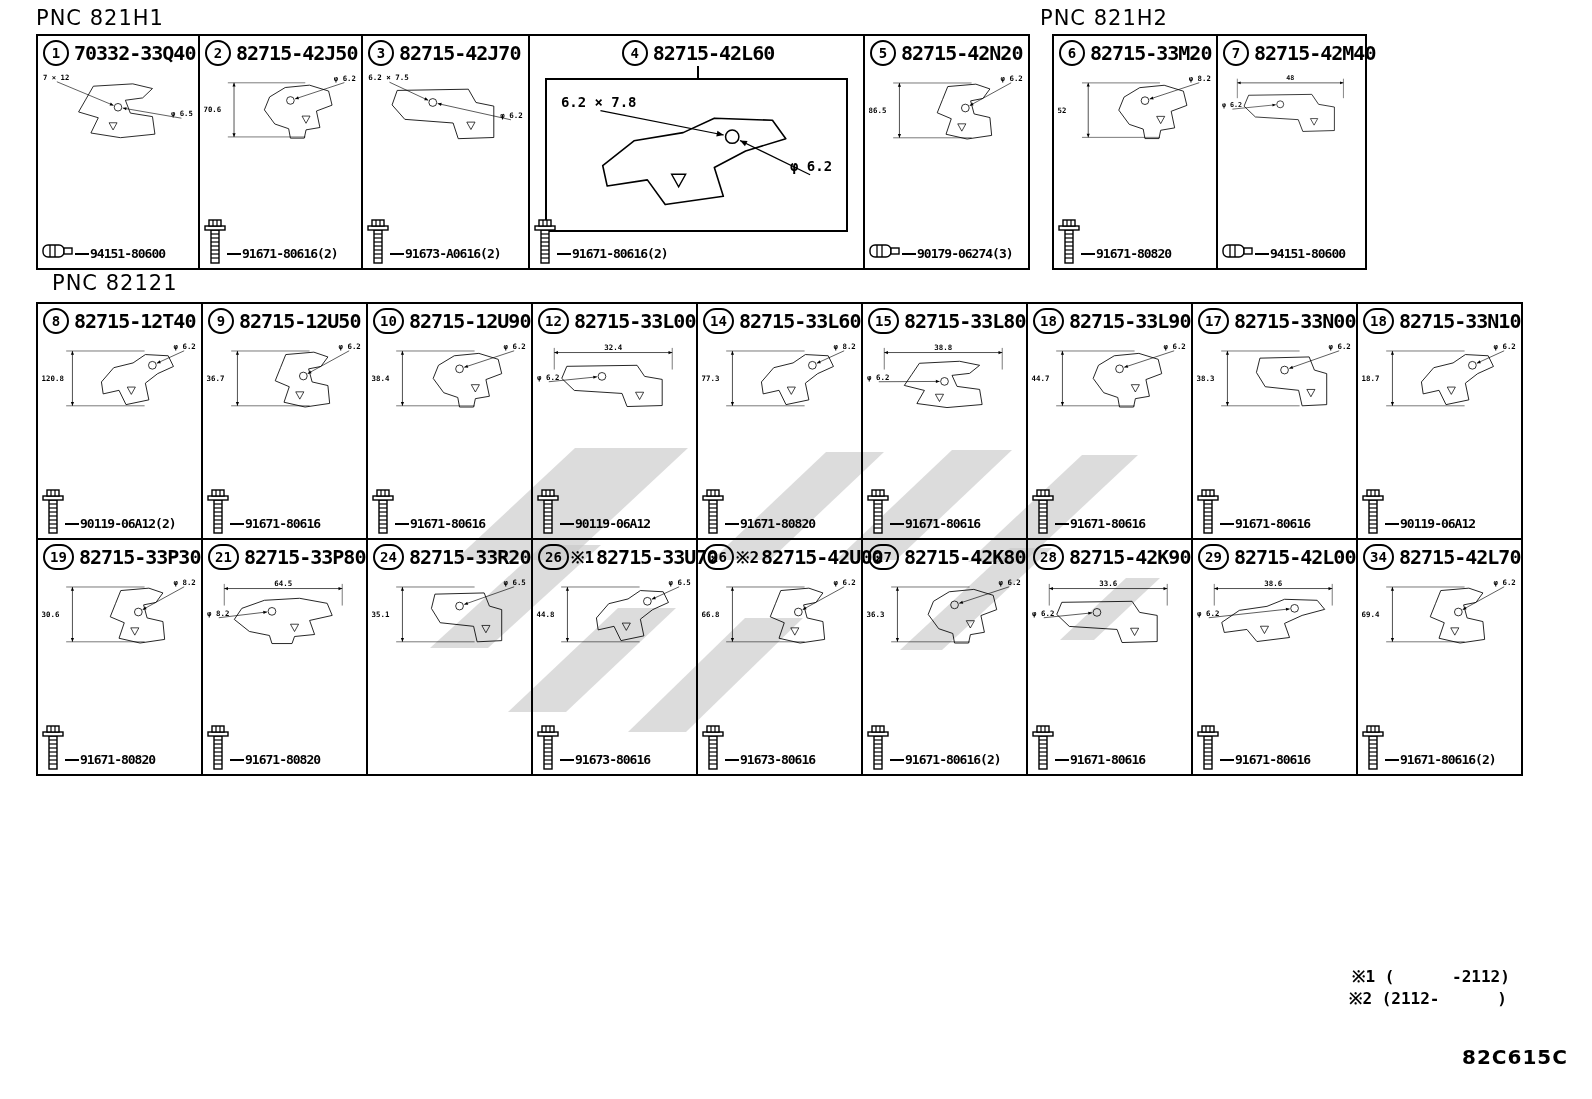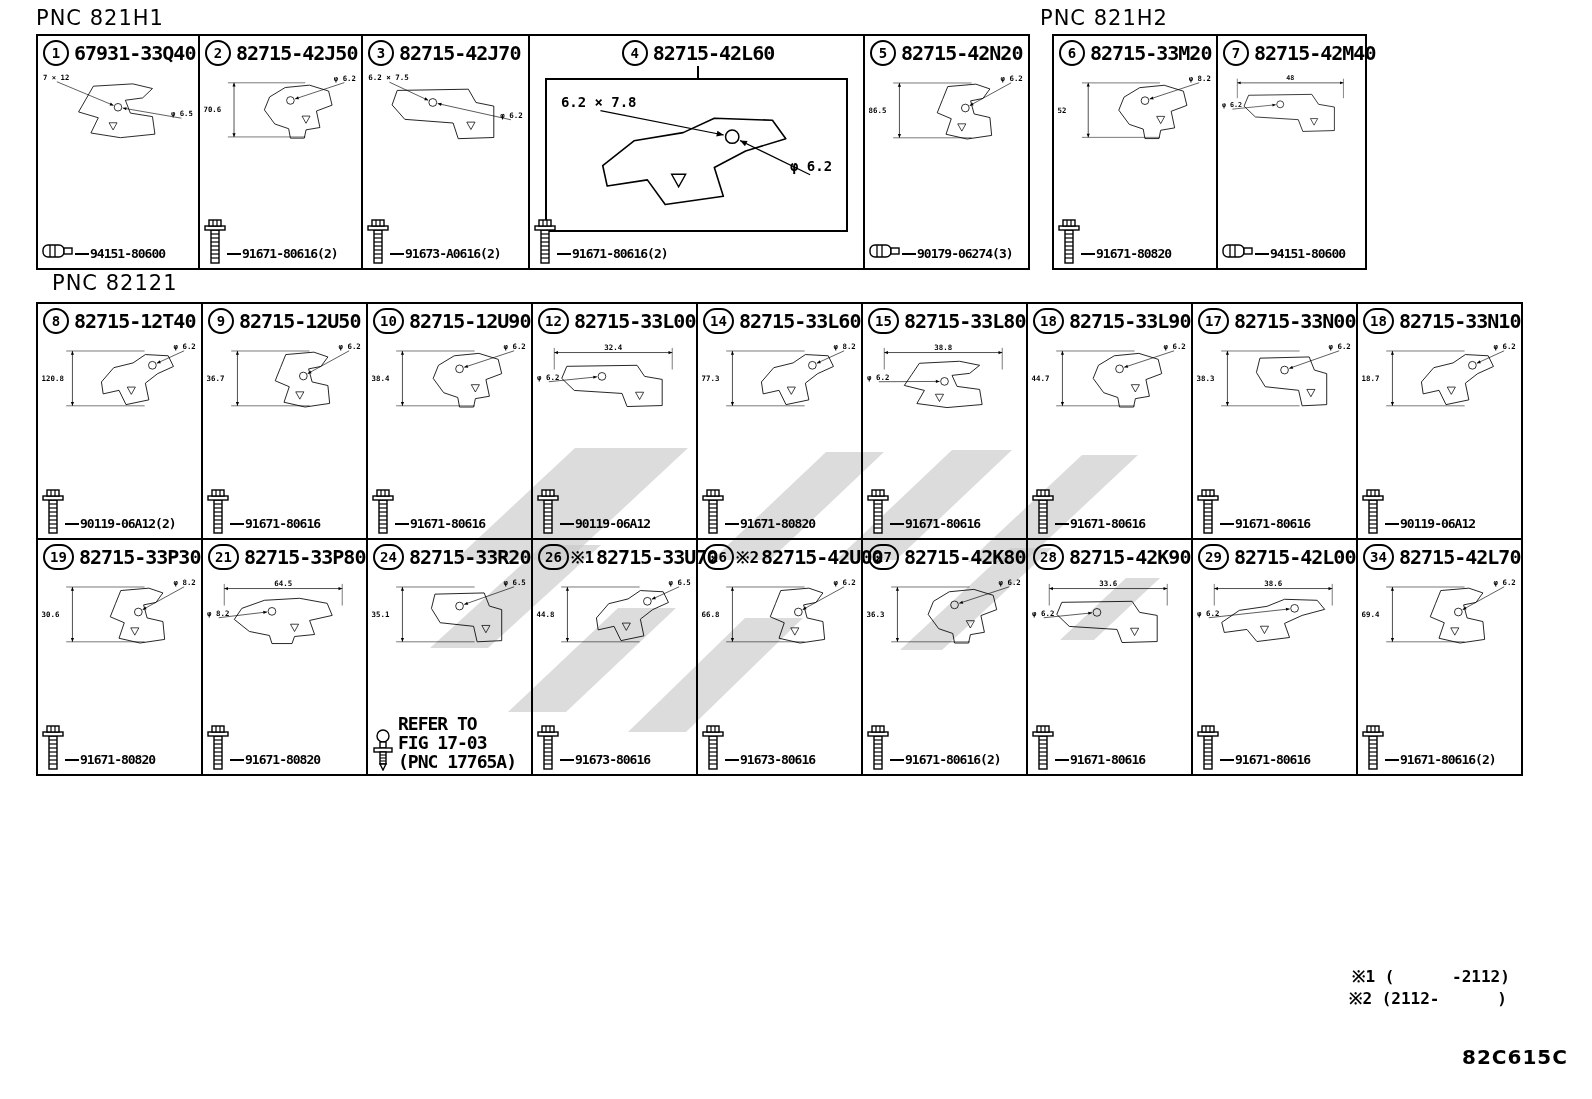--- a/index.html
+++ b/index.html
@@ -53,21 +53,21 @@
   </svg>
 
   <div class="pnc-label" style="left:36px;top:6px">PNC 821H1</div>
   <div class="pnc-label" style="left:1040px;top:6px">PNC 821H2</div>
   <div class="pnc-label" style="left:52px;top:271px">PNC 82121</div>
 
   <div class="grid" style="left:36px;top:34px;height:234px;grid-template-columns:162px 163px 167px 335px 165px;" id="gridA">
       <div class="cell">
         <div class="head">
           <span class="circ">1</span>
-          <span class="pn">67931-33Q40</span>
+          <span class="pn">70332-33Q40</span>
         </div>
         <svg class="sketch" viewBox="0 0 300 150">
           <path d="M 102.6 35.0 L 178.4 30.5 L 216.3 39.5 L 197.4 57.5 L 164.2 62.0 L 173.7 86.7 L 216.3 93.5 L 221.0 127.2 L 154.7 134.0 L 97.9 125.0 L 112.1 95.7 L 74.2 84.5 L 88.4 59.8 Z" fill="none" stroke="#000" stroke-width="1.6" stroke-linejoin="round"></path>
           <circle cx="150" cy="75.49640000000001" r="7.300000000000001" fill="none" stroke="#000" stroke-width="1.5"></circle>
           <polygon points="132.86300000000003,105.33879999999999 148.193,105.33879999999999 140.52800000000002,119.1358" fill="none" stroke="#000" stroke-width="1.4"></polygon>
           <text x="6" y="22.44" text-anchor="start" font-size="14">7 × 12</text>
           <line x1="32.400000000000006" y1="26.44" x2="141.41684677933537" y2="71.91596974783835" stroke="#000" stroke-width="1.2"></line>
           <polygon points="141.41684677933537,71.91596974783835 133.80143137061094,71.98978134965148 136.11138637200554,66.45226314277107" fill="#000"></polygon>
           <text x="294" y="92.52" text-anchor="end" font-size="14">φ 6.5</text>
           <line x1="272" y1="96.52" x2="159.1649159276327" y2="77.07574038111623" stroke="#000" stroke-width="1.2"></line>
@@ -727,37 +727,20 @@
           <text x="294" y="23.9" text-anchor="end" font-size="14">φ 6.5</text>
           <line x1="272" y1="27.9" x2="177.71429892505304" y2="61.16055825142692" stroke="#000" stroke-width="1.2"></line>
           <polygon points="177.71429892505304,61.16055825142692 183.31758572394034,56.00273147560212 185.31361265850364,61.66098884660407" fill="#000"></polygon>
           <line x1="61.2" y1="28.279999999999998" x2="61.2" y2="131.7064" stroke="#000" stroke-width="1.3"></line>
           <polygon points="61.2,28.279999999999998 64.2,35.28 58.2,35.28" fill="#000"></polygon>
           <polygon points="61.2,131.7064 58.2,124.7064 64.2,124.7064" fill="#000"></polygon>
           <line x1="49.36" y1="28.279999999999998" x2="197.36" y2="28.279999999999998" stroke="#000" stroke-width="1"></line>
           <line x1="49.36" y1="131.7064" x2="197.36" y2="131.7064" stroke="#000" stroke-width="1"></line>
           <text x="3" y="84.9932" text-anchor="start" font-size="14">35.1</text>
         </svg>
-        <div class="foot">
-          <svg class="fi" width="22" height="42" viewBox="0 0 22 42">
-            <circle cx="11" cy="7" r="6" stroke="#000" stroke-width="1.4" fill="#fff"></circle>
-            <rect x="8" y="13" width="6" height="6" stroke="#000" stroke-width="1.4" fill="#fff"></rect>
-            <rect x="2" y="19" width="18" height="4" stroke="#000" stroke-width="1.4" fill="#fff"></rect>
-            <rect x="8" y="23" width="6" height="12" stroke="#000" stroke-width="1.4" fill="#fff"></rect>
-            <line x1="8" y1="26" x2="14" y2="26" stroke="#000" stroke-width="1.1"></line>
-            <line x1="8" y1="29" x2="14" y2="29" stroke="#000" stroke-width="1.1"></line>
-            <line x1="8" y1="32" x2="14" y2="32" stroke="#000" stroke-width="1.1"></line>
-            <polygon points="8,35 14,35 11,41" stroke="#000" stroke-width="1.4" fill="#fff"></polygon>
-          </svg>
-          <div class="ref">
-            <div>REFER TO</div>
-            <div>FIG 17-03</div>
-            <div>(PNC 17765A)</div>
-          </div>
-        </div>
       </div>
       <div class="cell">
         <div class="head">
           <span class="circ two">26</span>
           <span class="star">※1</span>
           <span class="pn">82715-33U70</span>
         </div>
         <svg class="sketch" viewBox="0 0 300 150">
           <path d="M 115.9 86.7 L 139.1 59.8 L 175.6 50.8 L 198.8 35.0 L 241.9 37.3 L 251.8 57.5 L 222.0 71.0 L 198.8 89.0 L 205.4 120.5 L 162.3 129.5 L 149.1 102.5 L 119.2 109.2 Z" fill="none" stroke="#000" stroke-width="1.6" stroke-linejoin="round"></path>
           <circle cx="212.04160000000002" cy="55.2608" r="7.300000000000001" fill="none" stroke="#000" stroke-width="1.5"></circle>

